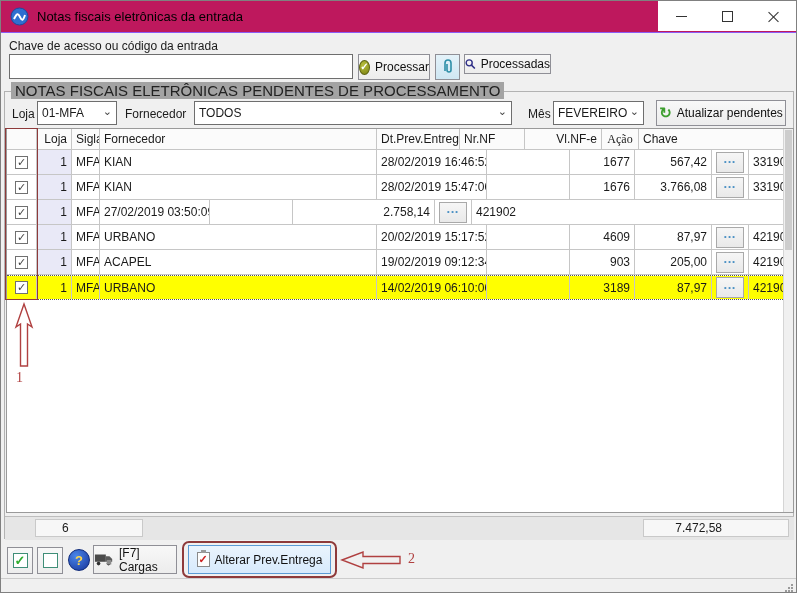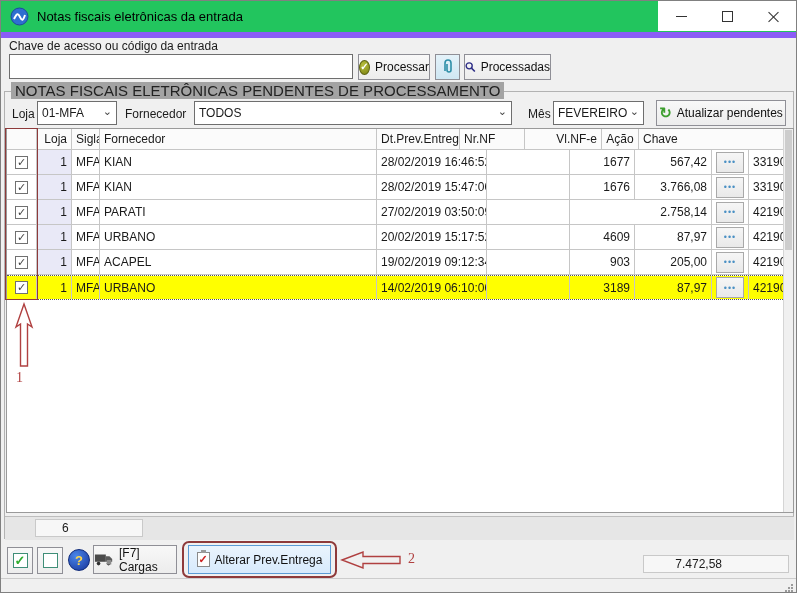--- a/index.html
+++ b/index.html
@@ -1,19 +1,19 @@
 <!DOCTYPE html>
 <html><head>
 <meta charset="utf-8">
 <style>
   html,body{margin:0;padding:0;background:#d8d8d8;font-family:"Liberation Sans",sans-serif;}
   #window{position:relative;width:797px;height:593px;background:#f0f0f0;border:1px solid #808080;
           box-sizing:border-box;overflow:hidden;font-size:12px;color:#1a1a1a;}
   
-  .titlebar{position:absolute;left:0;top:0;width:100%;height:31px;background:#22c55e;border-bottom:6px solid #8b5cf6;}
+  .titlebar{position:absolute;left:0;top:0;width:100%;height:31px;background:#be185d;border-bottom:1px solid #8b5cf6;}
   .app-icon{position:absolute;left:9px;top:6px;width:19px;height:19px;}
   .title-text{position:absolute;left:36px;top:0;height:31px;line-height:31px;font-size:13px;color:#000;}
   .win-controls{position:absolute;right:0;top:0;height:30px;display:flex;}
   .win-btn{width:46px;height:30px;display:flex;align-items:center;justify-content:center;background:#fff;}
   .glyph-min{width:11px;height:1px;background:#333;}
   .glyph-max{width:9px;height:9px;border:1px solid #333;}
   .glyph-close{position:relative;width:11px;height:11px;}
   .glyph-close:before,.glyph-close:after{content:"";position:absolute;left:5px;top:-1px;width:1px;height:14px;background:#333;}
   .glyph-close:before{transform:rotate(45deg);} .glyph-close:after{transform:rotate(-45deg);}
   
@@ -38,40 +38,40 @@
   .gcell{box-sizing:border-box;border-right:1px solid #c6c6c6;padding:0 4px;display:flex;align-items:center;
          overflow:hidden;white-space:nowrap;}
   .c-cb{width:30px;justify-content:center;}
   .c-loja{width:35px;justify-content:flex-end;}
   .c-sigla{width:28px;}
   .c-forn{width:277px;}
   .c-dhem{width:110px;}
   .c-dtprev{width:83px;}
   .c-nrnf{width:65px;}
   .c-vlnfe{width:77px;justify-content:flex-end;}
-  .c-acao{width:37px;justify-content:center;}
+  .c-acao{width:37px;justify-content:center;font-family:Liberation Serif, serif;}
   .c-chave{flex:1;border-right:none;}
   .ghead .c-nrnf{justify-content:flex-start;}
   .ghead .c-loja{justify-content:flex-end;}
   .cell-loja-bg{background:#e9e9f7;}
   .grow.selected .gcell{background:#ffff00;}
   .grow.selected{border-top:1px dotted #555;border-bottom:1px dotted #555;}
   .cb-box{width:13px;height:13px;background:#fff;border:1px solid #707070;box-sizing:border-box;
           display:flex;align-items:center;justify-content:center;font-size:11px;color:#444;line-height:1;}
   .action-btn{width:27px;height:19px;background:linear-gradient(#f6f6f6,#e9e9e9);border:1px solid #a9a9a9;
               color:#4a90c4;font-size:9px;letter-spacing:1px;display:flex;align-items:center;justify-content:center;}
   .grid-filler{flex:1;background:#fff;}
   .vscroll{position:absolute;right:0;top:0;bottom:0;width:10px;background:#f0f0f0;border-left:1px solid #d5d5d5;box-sizing:border-box;}
   .vthumb{position:absolute;left:1px;right:1px;top:1px;height:120px;background:#cdcdcd;}
   
   .grid-footer{position:absolute;left:4px;top:515px;width:789px;height:23px;background:#e6e6e6;border-top:1px solid #bdbdbd;}
   .foot-cell{position:absolute;top:2px;height:18px;background:#f7f7f7;border:1px solid #c9c9c9;box-sizing:border-box;
              display:flex;align-items:center;font-size:12px;}
   .foot-count{left:30px;width:108px;padding-left:26px;}
-  .foot-total{left:638px;width:146px;justify-content:flex-end;padding-right:66px;margin-top:36px;}
+  .foot-total{left:638px;width:146px;justify-content:flex-end;padding-right:66px;}
   
   .sq-check{width:15px;height:15px;border:1px solid #3f8e77;background:#fff;box-sizing:border-box;
             display:flex;align-items:center;justify-content:center;color:#2fae2f;font-size:13px;font-weight:bold;line-height:1;}
   .help-circle{position:absolute;left:67px;top:548px;width:22px;height:22px;border-radius:50%;
                background:radial-gradient(circle at 35% 30%,#4a86e8,#16339b);border:1px solid #0e2a7a;box-sizing:border-box;
                display:flex;align-items:center;justify-content:center;color:#ffd84d;font-weight:bold;font-size:13px;}
   .clipboard-ico{width:13px;height:15px;background:#fdfdfd;border:1px solid #8a8a8a;position:relative;box-sizing:border-box;}
   .clipboard-ico:before{content:"";position:absolute;left:3px;top:-3px;width:5px;height:3px;background:#9a9a9a;}
   .clipboard-ico .mark{position:absolute;left:1px;top:1px;color:#cc2222;font-size:11px;font-weight:bold;line-height:1;}
   .alterar-highlight{position:absolute;left:181px;top:540px;width:155px;height:37px;border:2px solid #8e3a3a;border-radius:7px;box-sizing:border-box;}
@@ -122,21 +122,21 @@
   <input class="textinput" style="left: 8px; top: 53px; width: 344px; height: 25px;" value="">
   <div class="btn" style="left:357px;top:53px;width:72px;height:26px;">
     <span class="icon-olive">✓</span>
     <span>Processar</span>
   </div>
   <div class="btn btn-clip" style="left:434px;top:53px;width:25px;height:26px;">
     <svg width="14" height="16" viewBox="0 0 14 16">
       <path d="M4 12 L4 4 a3 3 0 0 1 6 0 L10 11 a2 2 0 0 1 -4 0 L6 5" fill="none" stroke="#2e8fa8" stroke-width="1.6"></path>
     </svg>
   </div>
-  <div class="btn" style="left:463px;top:53px;width:87px;height:26px;">
+  <div class="btn" style="left:463px;top:53px;width:87px;height:20px;">
     <svg width="14" height="14" viewBox="0 0 14 14">
       <circle cx="5.5" cy="5.5" r="4" fill="none" stroke="#2d2d86" stroke-width="1.8"></circle>
       <line x1="8.5" y1="8.5" x2="13" y2="13" stroke="#2d2d86" stroke-width="2"></line>
     </svg>
     <span>Processadas</span>
   </div>
 
   <div class="groupbox"></div>
   <div class="group-caption">NOTAS FISCAIS ELETRÔNICAS PENDENTES DE PROCESSAMENTO</div>
 
@@ -207,21 +207,20 @@
           </div>
         <div class="gcell c-chave">331902</div>
       </div>
 
       <div class="grow">
         <div class="gcell c-cb">
             <span class="cb-box">✓</span>
           </div>
         <div class="gcell c-loja cell-loja-bg">1</div>
         <div class="gcell c-sigla">MFA</div>
-        <div class="gcell c-forn">PARATI</div>
         <div class="gcell c-dhem">27/02/2019 03:50:09</div>
         <div class="gcell c-dtprev"></div>
         <div class="gcell c-nrnf" style="justify-content:flex-end;margin-top:34px;">76494</div>
         <div class="gcell c-vlnfe">2.758,14</div>
         <div class="gcell c-acao">
             <span class="action-btn">•••</span>
           </div>
         <div class="gcell c-chave">421902</div>
       </div>
 

